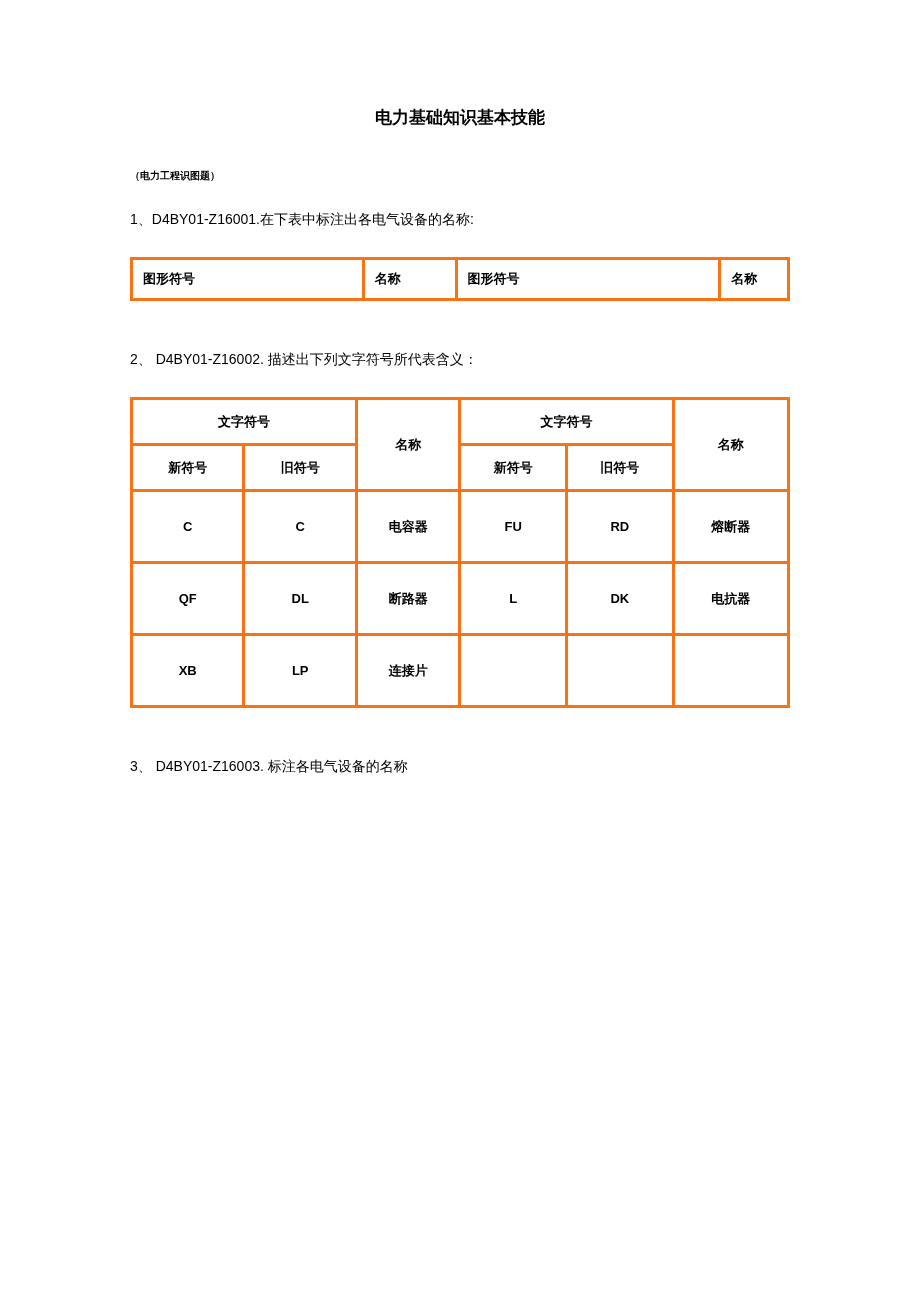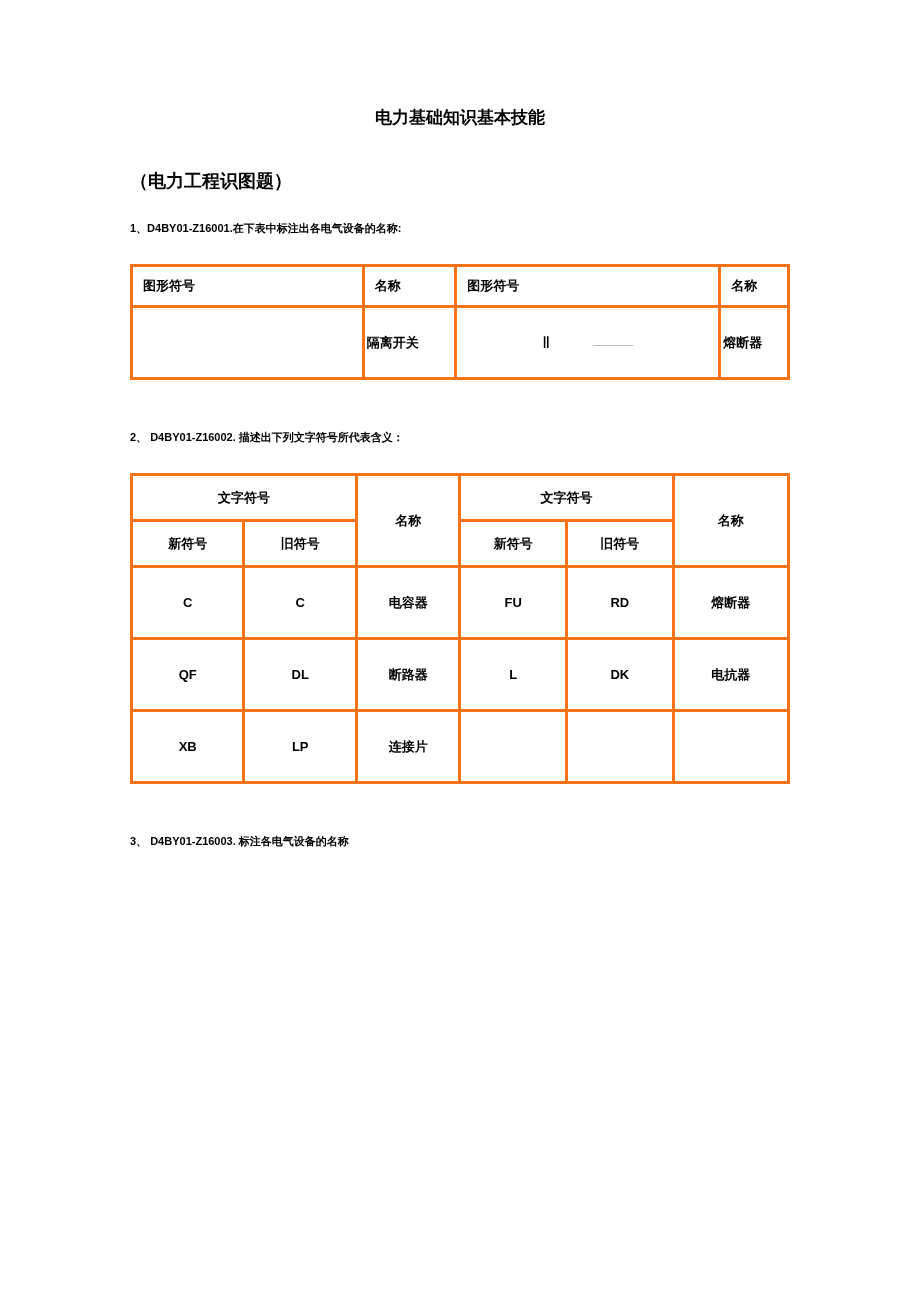--- a/index.html
+++ b/index.html
@@ -12,27 +12,27 @@
       color: #000;
     }
     h1 {
       font-family: "SimHei", "黑体", sans-serif;
       font-size: 17px;
       font-weight: bold;
       text-align: center;
       margin-bottom: 40px;
     }
     .subtitle {
-      font-size: 18px;
+      font-size: 10px;
       font-weight: bold;
       margin-bottom: 28px;
     }
     .question {
-      font-size: 11px;
-      font-weight: bold;
+      font-size: 14px;
+      font-weight: normal;
       margin-bottom: 28px;
       font-family: Arial, sans-serif;
     }
     table {
       border-collapse: collapse;
       width: 100%;
       margin-bottom: 50px;
     }
     td, th {
       border: 3px solid #f97316;
@@ -73,29 +73,20 @@
 <div class="question">1、D4BY01-Z16001.在下表中标注出各电气设备的名称:</div>
 
 <table class="t1">
   <tbody>
       <tr>
     <td class="h" style="width:233px">图形符号</td>
     <td class="h" style="width:93px">名称</td>
     <td class="h" style="width:265px">图形符号</td>
     <td class="h" style="width:69px">名称</td>
   </tr>
-  <tr>
-    <td class="symcell"></td>
-    <td class="name">隔离开关</td>
-    <td class="symcell">
-      <span class="roman">Ⅱ</span>
-      <span class="line"></span>
-    </td>
-    <td class="name">熔断器</td>
-  </tr>
 </tbody>
   </table>
 
 <div class="q2-wrap">
   <div class="question">2、  D4BY01-Z16002. 描述出下列文字符号所代表含义：</div>
 
   <table class="t2">
     <tbody>
         <tr>
       <td colspan="2" style="width:226px">文字符号</td>

